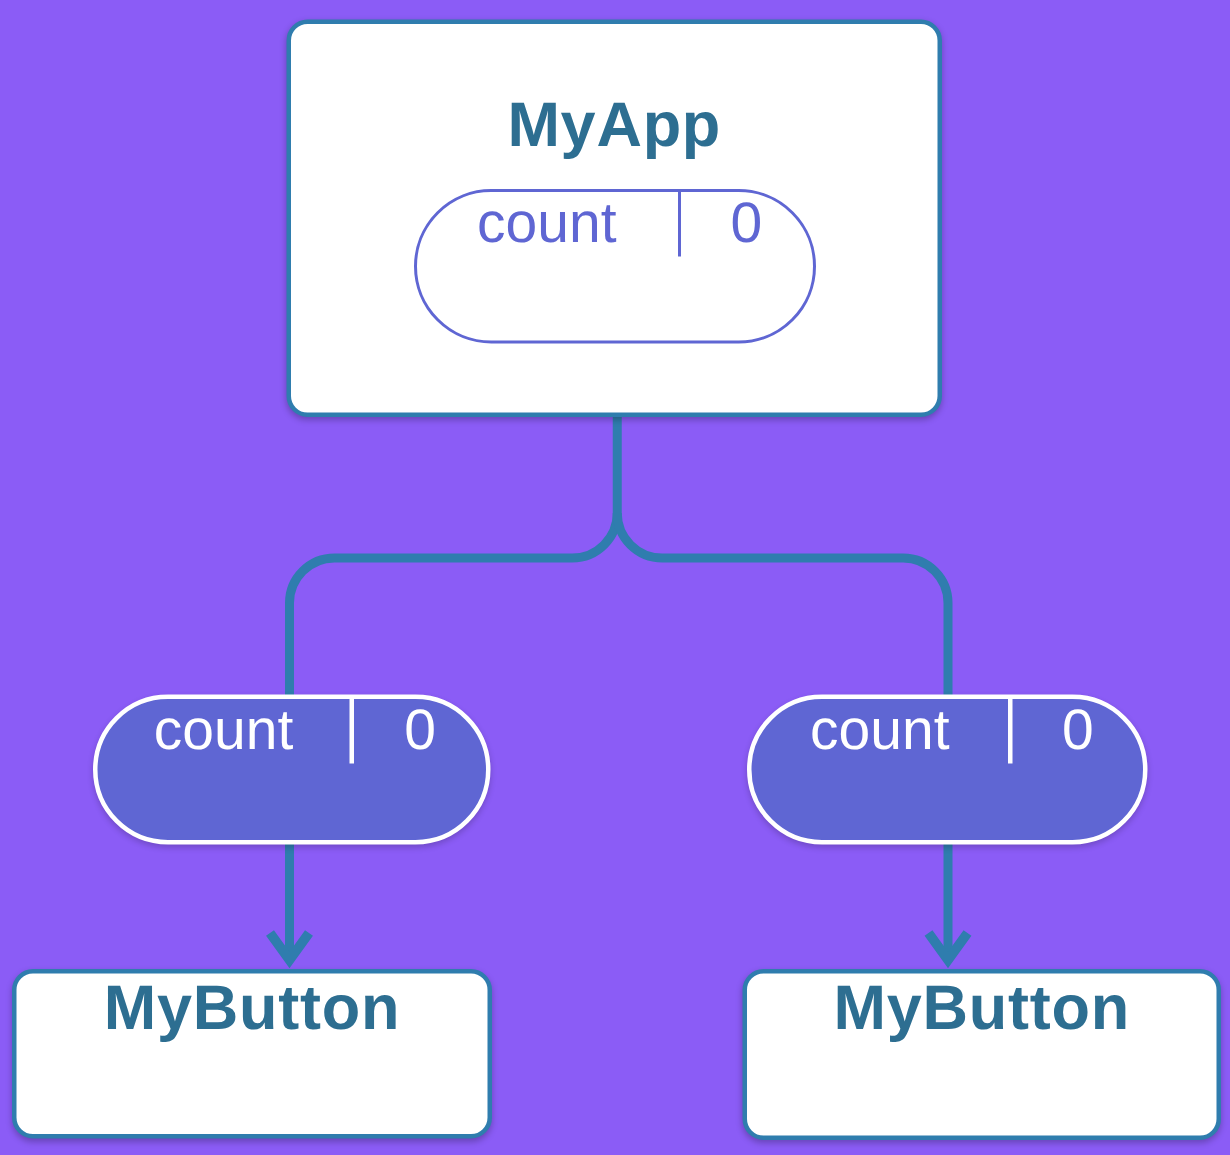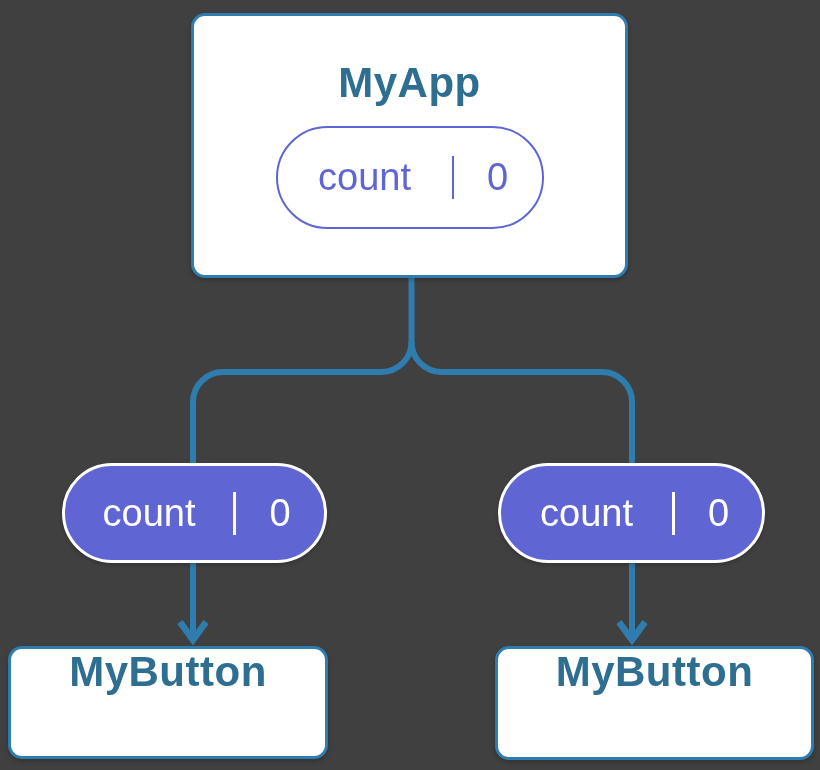--- a/index.html
+++ b/index.html
@@ -4,21 +4,21 @@
 <style>
   html, body {
     margin: 0;
     padding: 0;
     font-family: "Liberation Sans", "DejaVu Sans", sans-serif;
   }
   .canvas {
     position: relative;
     width: 820px;
     height: 770px;
-    background: #404040;
+    background: #8b5cf6;
     overflow: hidden;
   }
   .connectors {
     position: absolute;
     left: 0;
     top: 0;
     z-index: 1;
   }
   .node {
     position: absolute;
@@ -48,21 +48,21 @@
   }
   .node-leaf {
     display: flex;
     justify-content: center;
   }
   .node-leaf-left  { left: 8px;   top: 646px; width: 320px; height: 113px; }
   .node-leaf-right { left: 495px; top: 646px; width: 319px; height: 114px; }
 
   .pill {
     display: flex;
-    align-items: center;
+    align-items: flex-start;
     border-radius: 999px;
     box-sizing: border-box;
     overflow: hidden;
     z-index: 2;
   }
   .pill-cell {
     display: flex;
     align-items: center;
     justify-content: center;
     font-size: 38px;

